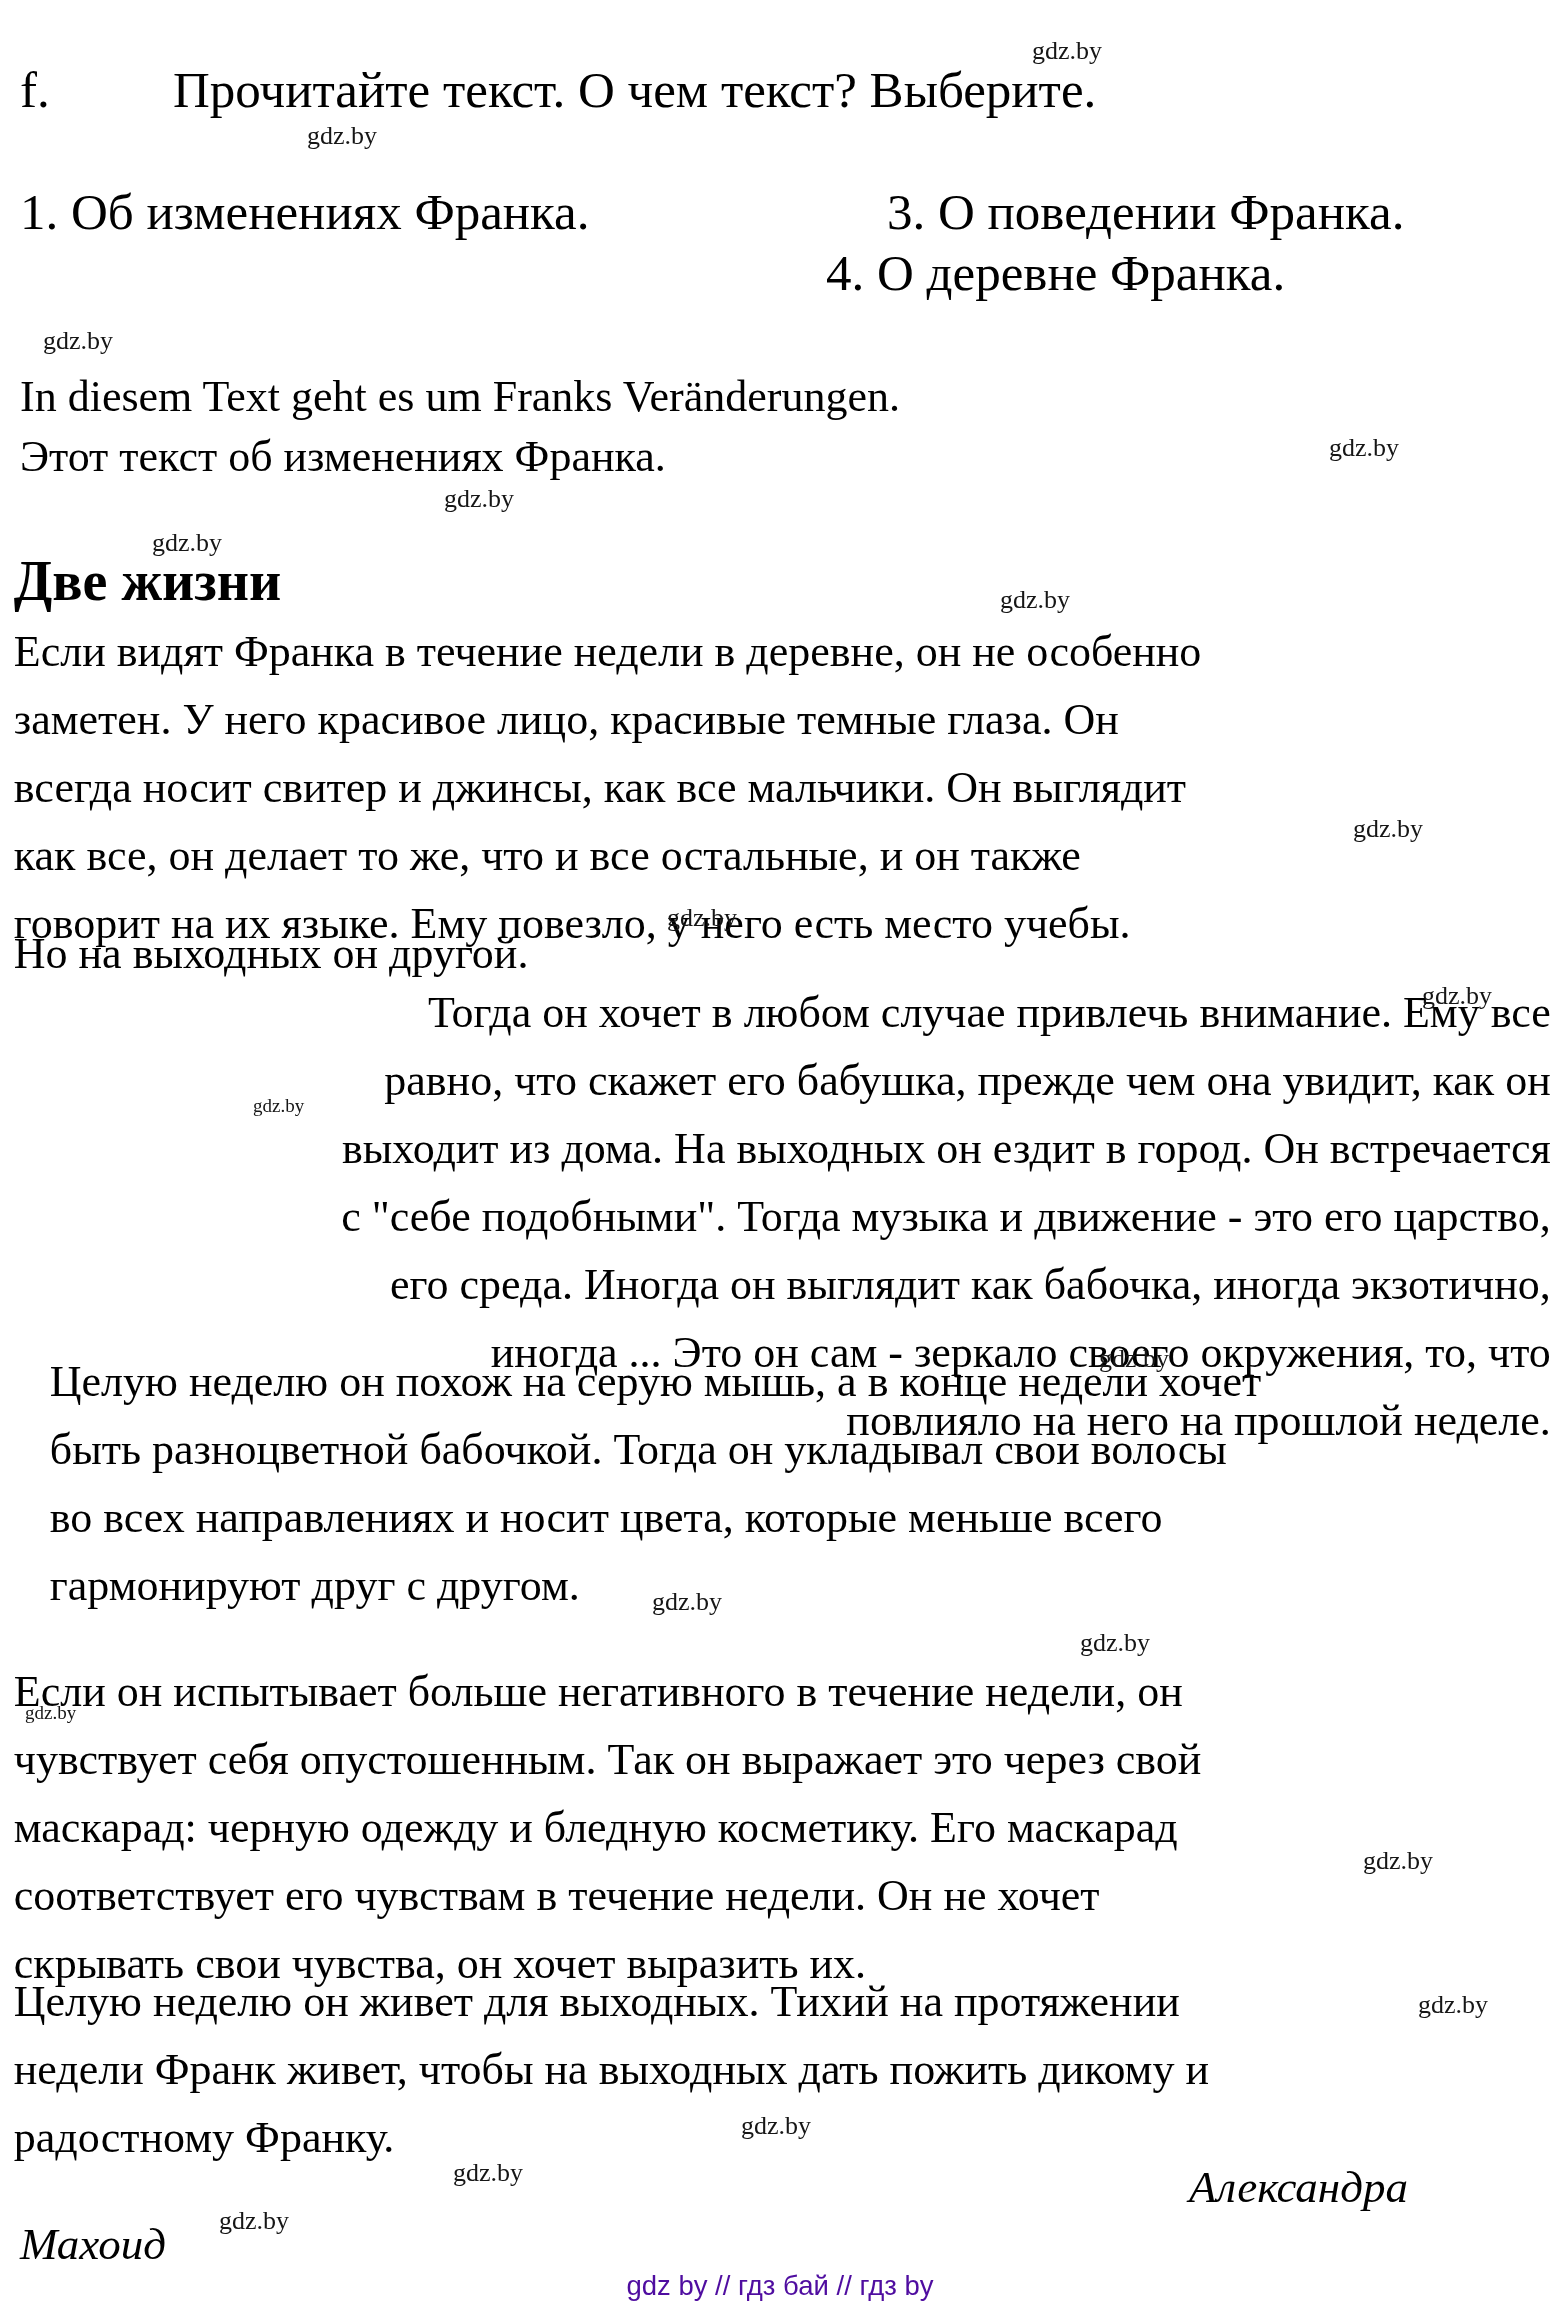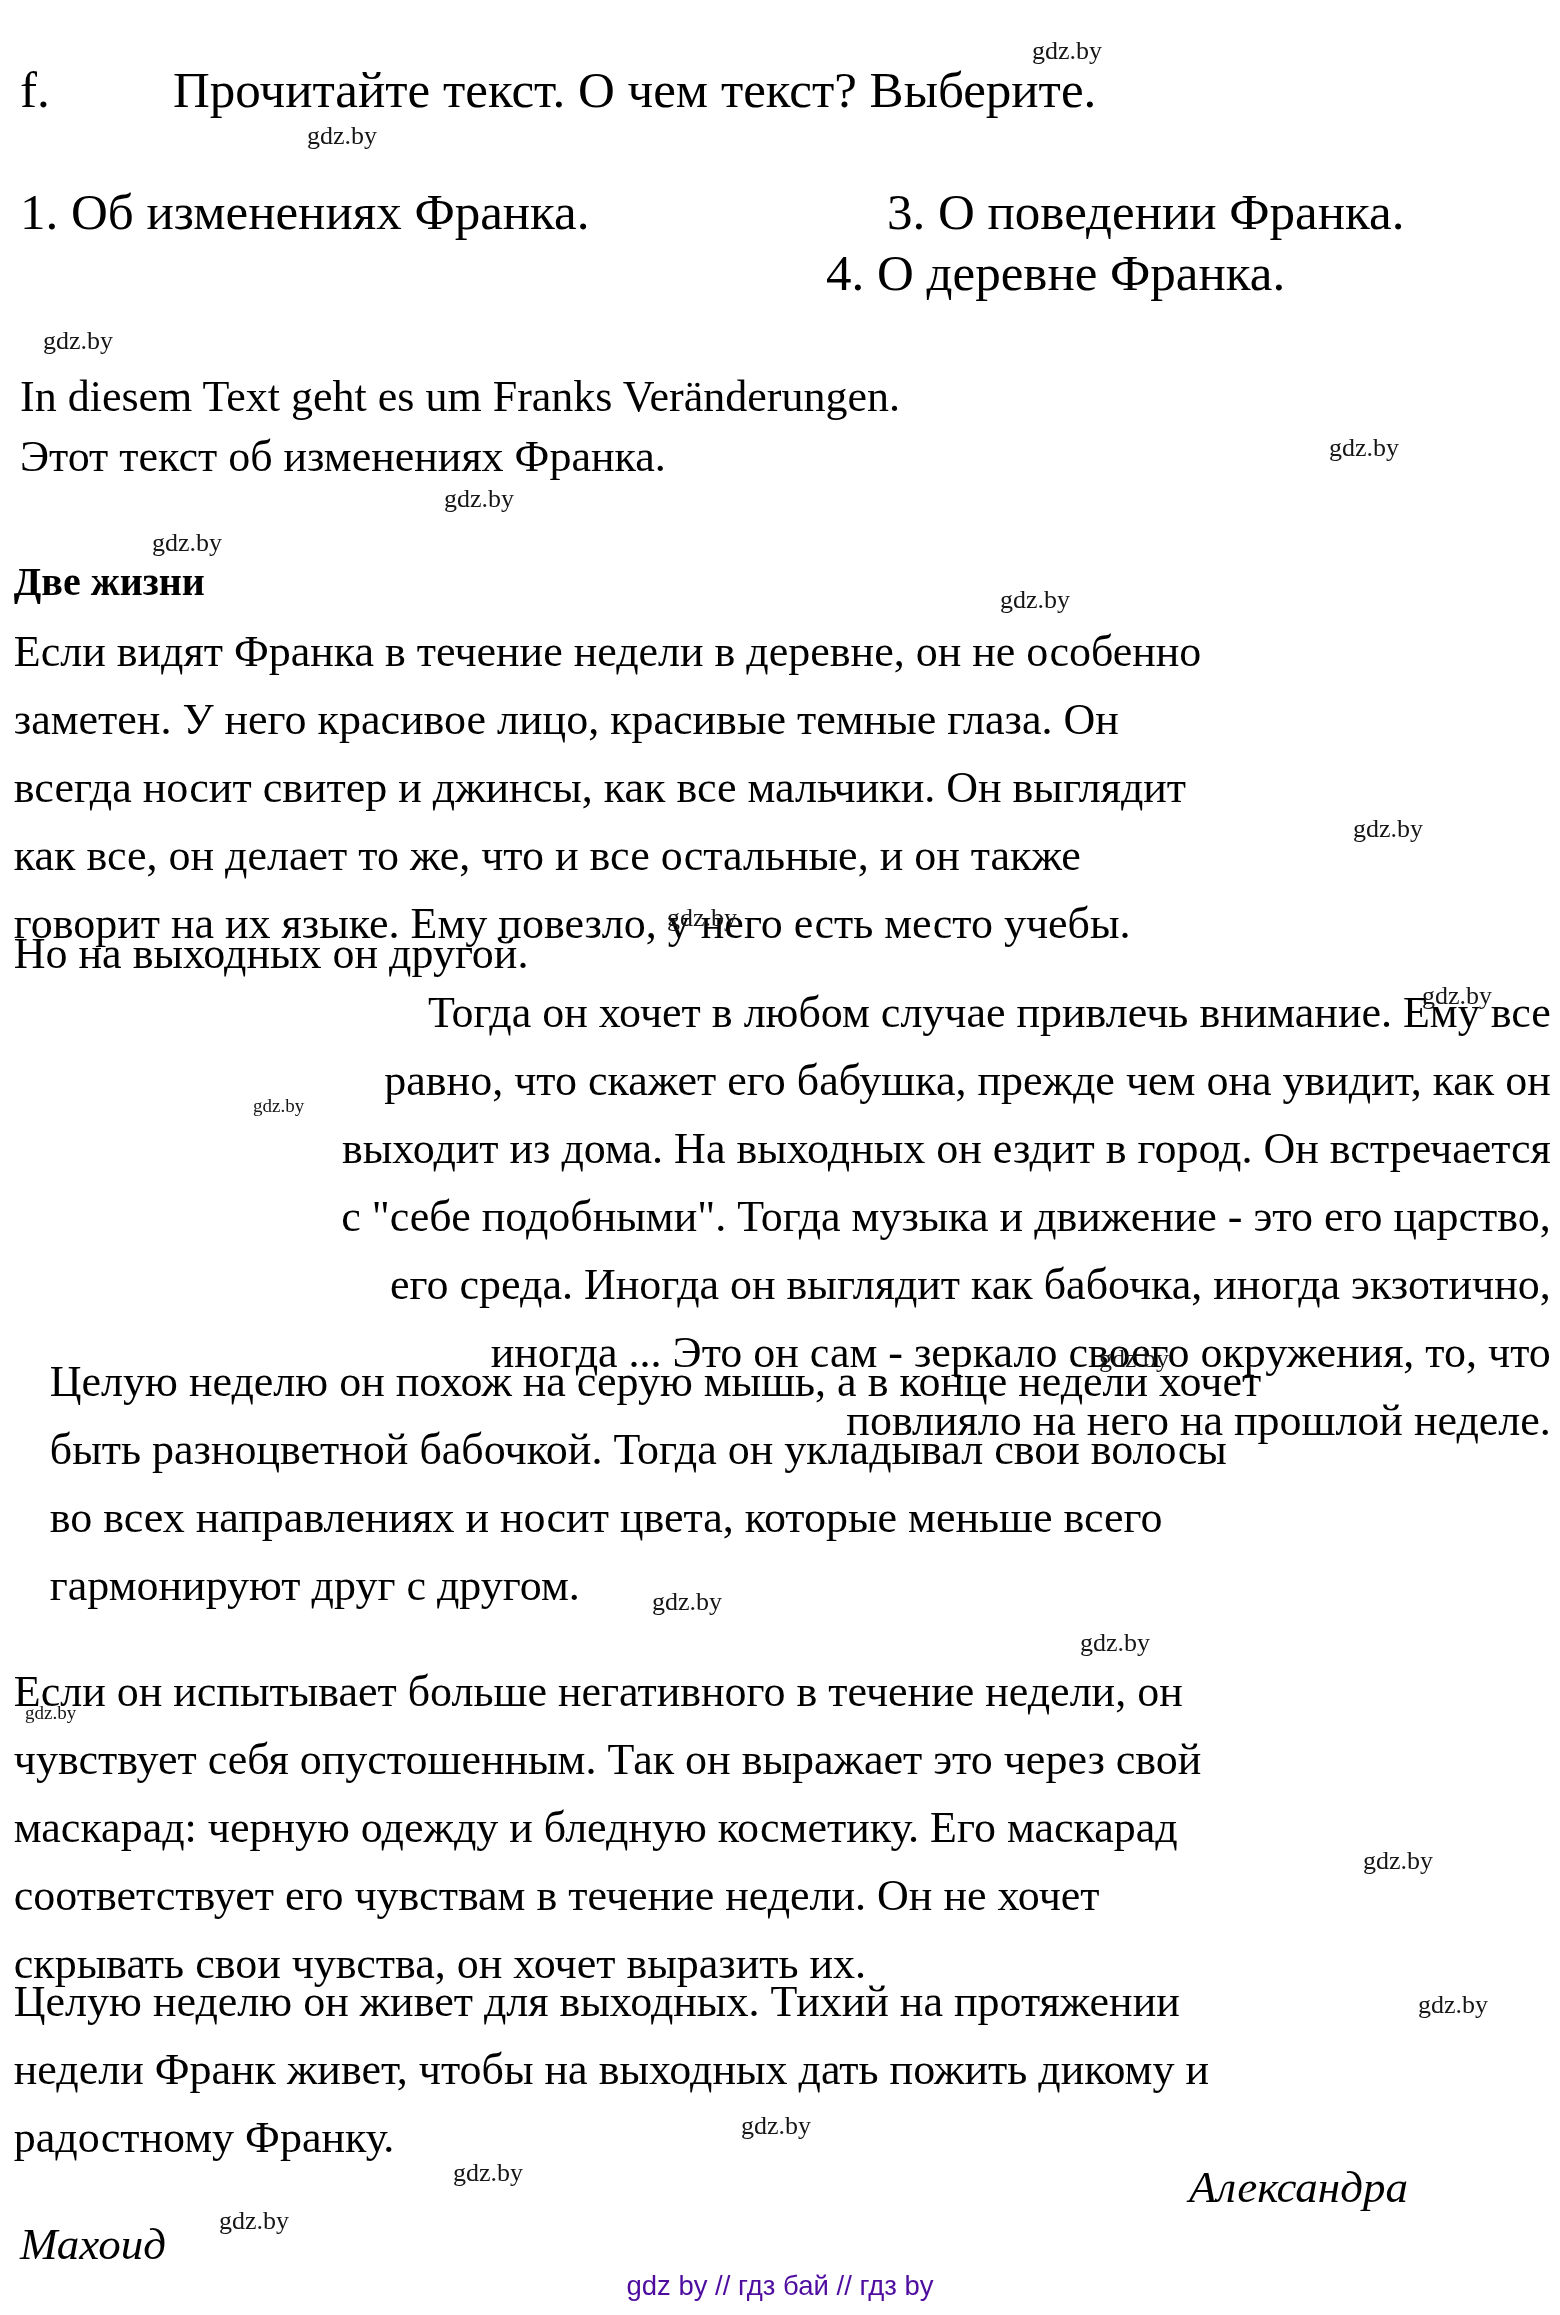--- a/index.html
+++ b/index.html
@@ -50,21 +50,21 @@
     position: absolute;
     font-size: 44px;
     line-height: 59px;
     white-space: nowrap;
     text-align: right;
   }
 
   
   .story-title {
     position: absolute;
-    font-size: 40px;
+    font-size: 56px;
     font-weight: bold;
     line-height: 51px;
     white-space: nowrap;
   }
   .para {
     position: absolute;
     left: 13.8px;
     width: 1537px;
     font-size: 44px;
     line-height: 68px;

